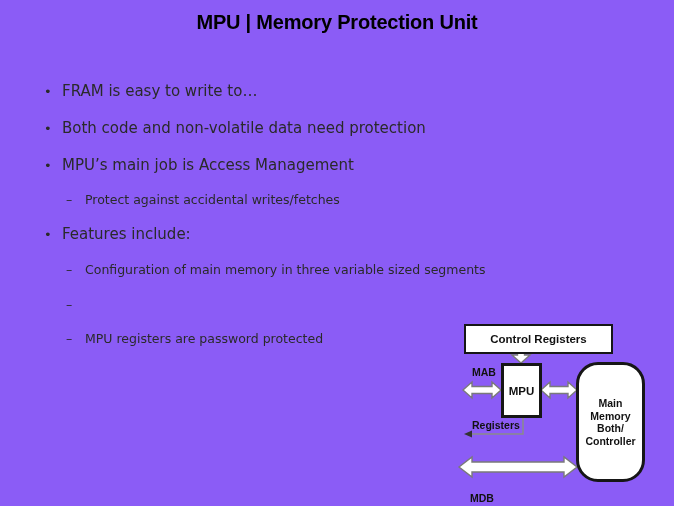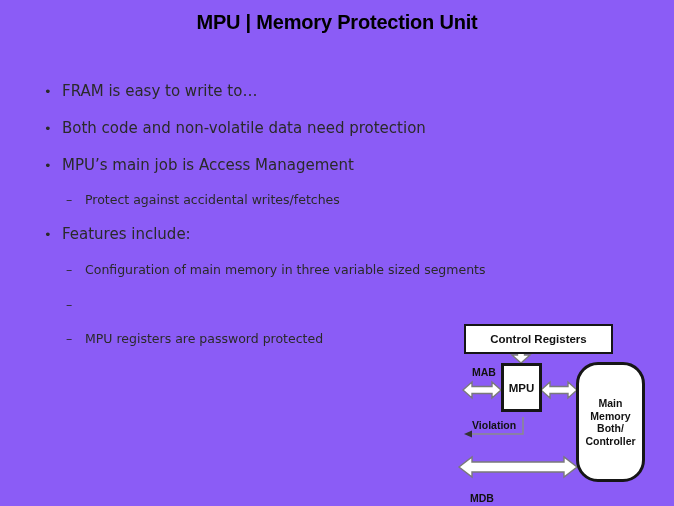--- a/index.html
+++ b/index.html
@@ -40,21 +40,21 @@
     box-sizing: border-box;
     display: flex;
     align-items: center;
     justify-content: center;
     text-align: center;
     font-family: "Liberation Sans", sans-serif;
     font-weight: bold;
     color: #111111;
   }
   .box-cr   { left: 464px; top: 308px; width: 149px; height: 30px; font-size: 11.5px; margin-top: 16px; }
-  .box-mpu  { left: 501px; top: 363px; width: 41px;  height: 49px; border-width: 3px; font-size: 11.5px; }
+  .box-mpu  { left: 501px; top: 363px; width: 41px;  height: 55px; border-width: 3px; font-size: 11.5px; }
   .box-mm   { left: 576px; top: 362px; width: 69px;  height: 120px; border-width: 3px;
               font-size: 10.5px; flex-direction: column; line-height: 12.5px; border-radius: 22px; }
   .dlabel {
     position: absolute;
     font-family: "Liberation Sans", sans-serif;
     font-weight: bold;
     font-size: 10.5px;
     color: #111111;
     white-space: nowrap;
   }
@@ -122,16 +122,16 @@
     <span>MPU</span>
   </div>
   <div class="box box-mm">
     <div>Main</div>
     <div>Memory</div>
     <div>Both/</div>
     <div>Controller</div>
   </div>
 
   <div class="dlabel lbl-mab">MAB</div>
-  <div class="dlabel lbl-violation">Violation</div>
+  <div class="dlabel lbl-violation">Registers</div>
   <div class="dlabel lbl-mdb">MDB</div>
 
 </div>
 
 </body></html>

